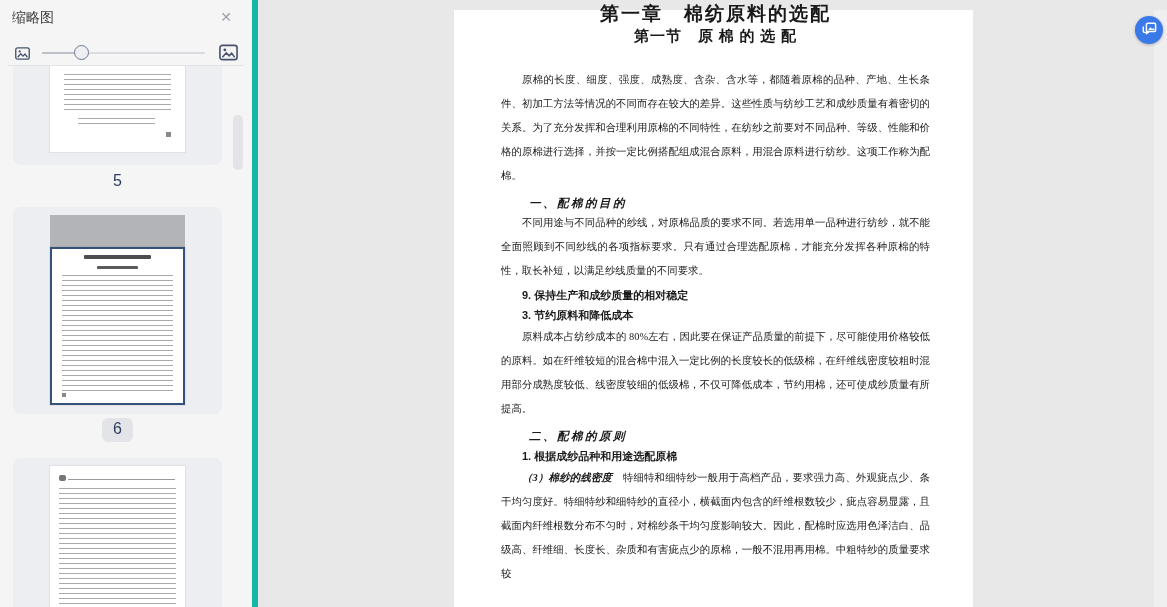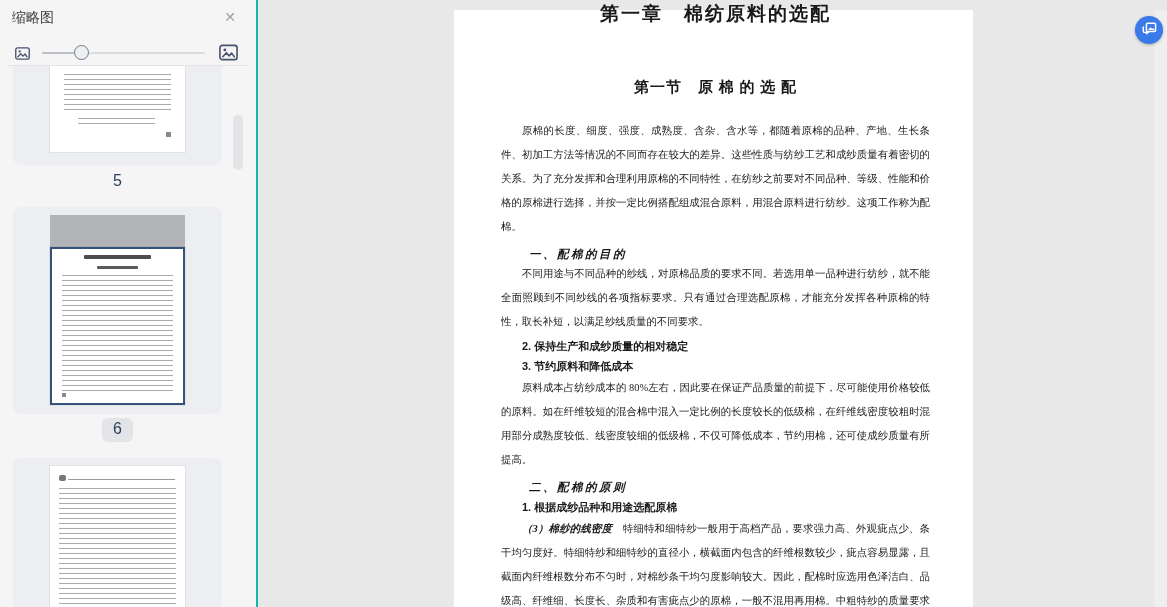--- a/index.html
+++ b/index.html
@@ -1,21 +1,21 @@
 <!DOCTYPE html>
 <html><head>
 <meta charset="utf-8">
 <style>
   * { margin:0; padding:0; box-sizing:border-box; }
   html,body { width:1167px; height:607px; overflow:hidden;
     font-family:"Liberation Sans", sans-serif; background:#e8e8e9; }
 
   
   .sidebar { position:absolute; left:0; top:0; width:258px; height:607px;
-    background:#f5f5f6; border-right:2px solid #14b8a6; }
+    background:#f5f5f6; border-right:6px solid #14b8a6; }
   .sb-header { position:absolute; left:0; top:0; width:100%; height:38px; }
   .sb-title { position:absolute; left:12px; top:9px; font-size:14px; color:#3c3c3e; }
   .sb-close { position:absolute; right:20px; top:9px; font-size:14px; color:#9aa1ab;
     cursor:pointer; line-height:16px; }
   .ico-img-s { position:absolute; left:15px; top:46px; }
   .ico-img-l { position:absolute; left:219px; top:44px; }
   .slider { position:absolute; left:42px; top:44px; width:166px; height:17px; cursor:pointer; }
   .slider .track { position:absolute; left:0; right:3px; top:8px; height:2px; background:#d9dce0; border-radius:1px; }
   .slider .fill  { position:absolute; left:0; top:8px; width:33px; height:2px; background:#bcc1c9; border-radius:1px; }
   .slider .knob  { position:absolute; left:32px; top:1px; width:15px; height:15px; border-radius:50%;
@@ -43,21 +43,21 @@
     border-radius:5px; background:#e2e4e8; cursor:grab; }
 
   
   .main { position:absolute; left:260px; top:10px; width:907px; height:444px; }
   .main-track { position:absolute; right:0; top:0; width:13px; height:607px; background:#efeff0; }
   .doc-page { position:absolute; left:194px; top:0; width:519px; height:640px; background:#fff;
     padding:0 43px 0 47px; color:#1a1a1a;
     font-family:"Liberation Serif", serif; }
   .doc-page .ch-title { margin-top:-9px; text-align:center; font-size:19px; font-weight:bold;
     letter-spacing:2px; white-space:nowrap; }
-  .doc-page .sec-title { margin-top:51px; text-align:center; font-size:15px; font-weight:bold;
+  .doc-page .sec-title { text-align:center; font-size:15px; font-weight:bold;
     letter-spacing:1px; white-space:nowrap; }
   .doc-page p.body { margin-top:0; font-size:10.4px; line-height:24px; text-align:justify;
     text-indent:21px; letter-spacing:0; }
   .doc-page p.first { margin-top:22px; }
   .doc-page .hk { margin-top:7px; font-size:11.5px; font-weight:bold; font-style:italic;
     letter-spacing:2.5px; text-indent:28px; line-height:16px; }
   .doc-page .hb { margin-top:5px; margin-bottom:2px; font-size:11px; font-weight:bold;
     text-indent:21px; line-height:15px; font-family:"Liberation Sans",sans-serif; }
   .doc-page .lead { font-weight:bold; font-style:italic; }
 
@@ -136,21 +136,21 @@
 <div class="main">
   <div class="main-track"></div>
 
   <div class="doc-page">
     <div class="ch-title">第一章　棉纺原料的选配</div>
     <div class="sec-title">第一节　原 棉 的 选 配</div>
 
     <p class="body first">原棉的长度、细度、强度、成熟度、含杂、含水等，都随着原棉的品种、产地、生长条件、初加工方法等情况的不同而存在较大的差异。这些性质与纺纱工艺和成纱质量有着密切的关系。为了充分发挥和合理利用原棉的不同特性，在纺纱之前要对不同品种、等级、性能和价格的原棉进行选择，并按一定比例搭配组成混合原料，用混合原料进行纺纱。这项工作称为配棉。</p>
     <div class="hk">一、配棉的目的</div>
     <p class="body">不同用途与不同品种的纱线，对原棉品质的要求不同。若选用单一品种进行纺纱，就不能全面照顾到不同纱线的各项指标要求。只有通过合理选配原棉，才能充分发挥各种原棉的特性，取长补短，以满足纱线质量的不同要求。</p>
-    <div class="hb">2. 保持生产和成纱质量的相对稳定</div>
+    <div class="hb">9. 保持生产和成纱质量的相对稳定</div>
     <div class="hb">3. 节约原料和降低成本</div>
     <p class="body">原料成本占纺纱成本的 80%左右，因此要在保证产品质量的前提下，尽可能使用价格较低的原料。如在纤维较短的混合棉中混入一定比例的长度较长的低级棉，在纤维线密度较粗时混用部分成熟度较低、线密度较细的低级棉，不仅可降低成本，节约用棉，还可使成纱质量有所提高。</p>
     <div class="hk">二、配棉的原则</div>
     <div class="hb">1. 根据成纱品种和用途选配原棉</div>
     <p class="body"><span class="lead">（3）棉纱的线密度</span><span>　特细特和细特纱一般用于高档产品，要求强力高、外观疵点少、条干均匀度好。特细特纱和细特纱的直径小，横截面内包含的纤维根数较少，疵点容易显露，且截面内纤维根数分布不匀时，对棉纱条干均匀度影响较大。因此，配棉时应选用色泽洁白、品级高、纤维细、长度长、杂质和有害疵点少的原棉，一般不混用再用棉。中粗特纱的质量要求较</span></p>
 
   </div>
 
   <button class="fab">
     <span>

